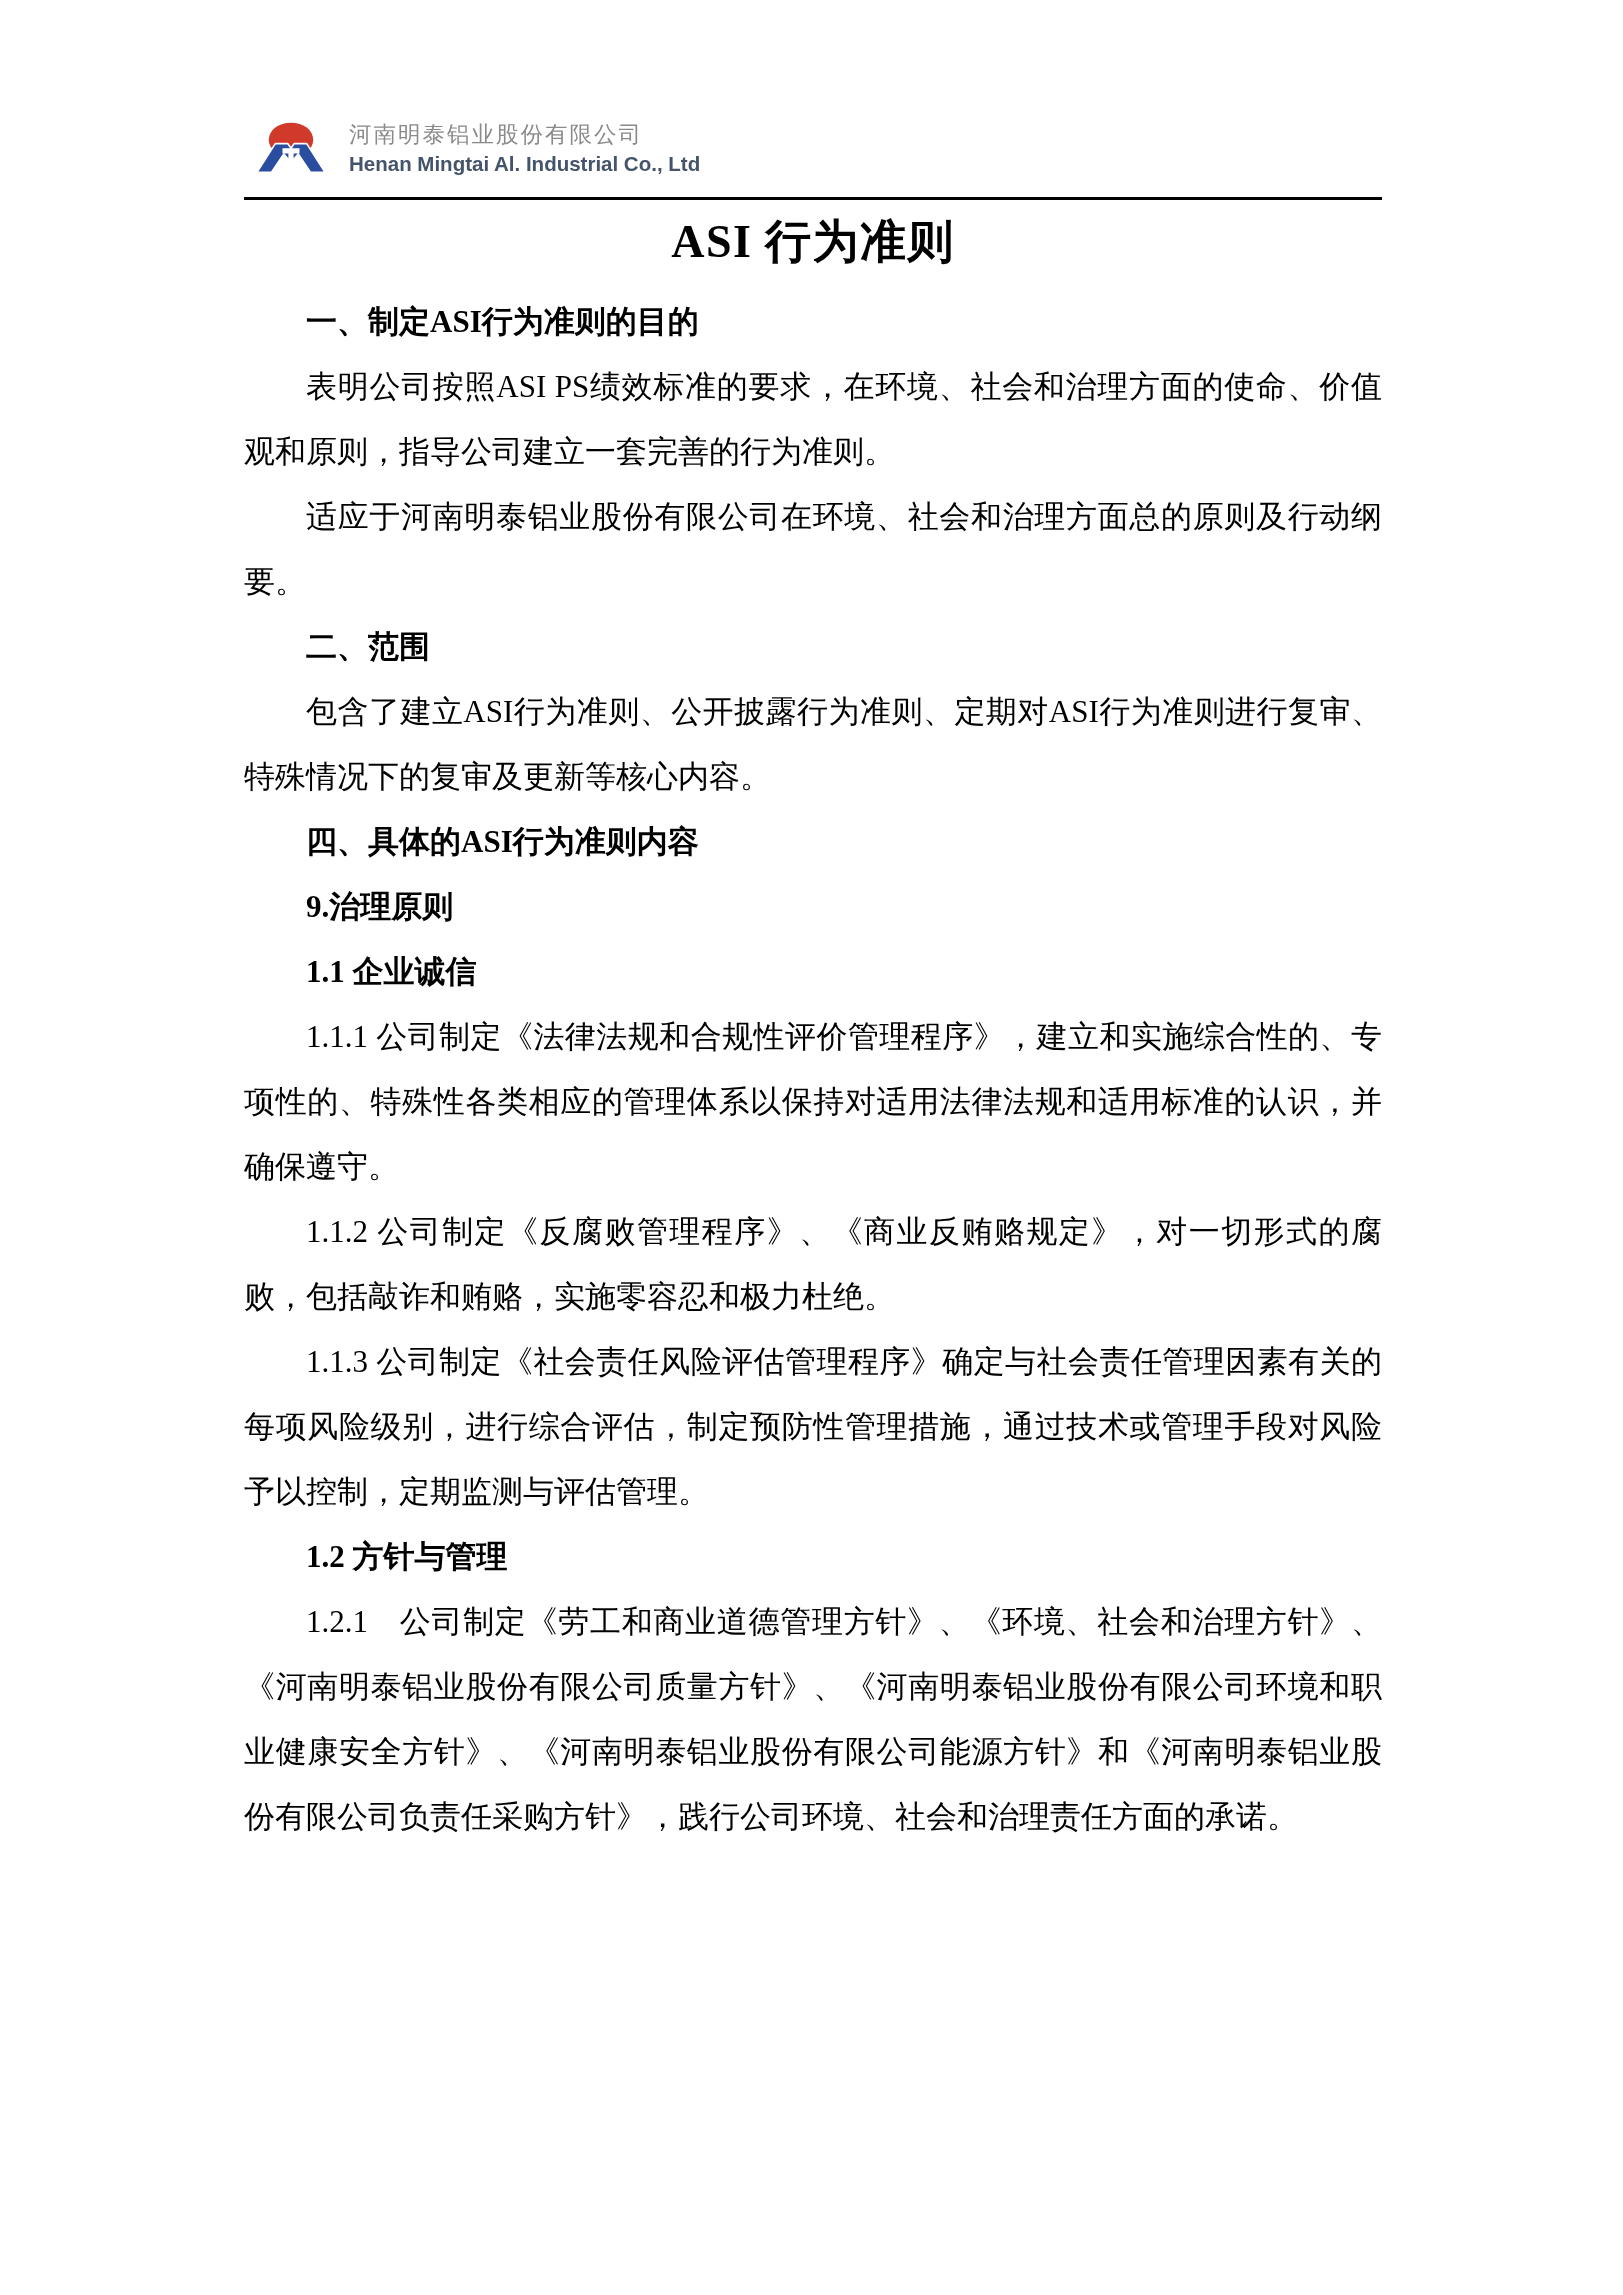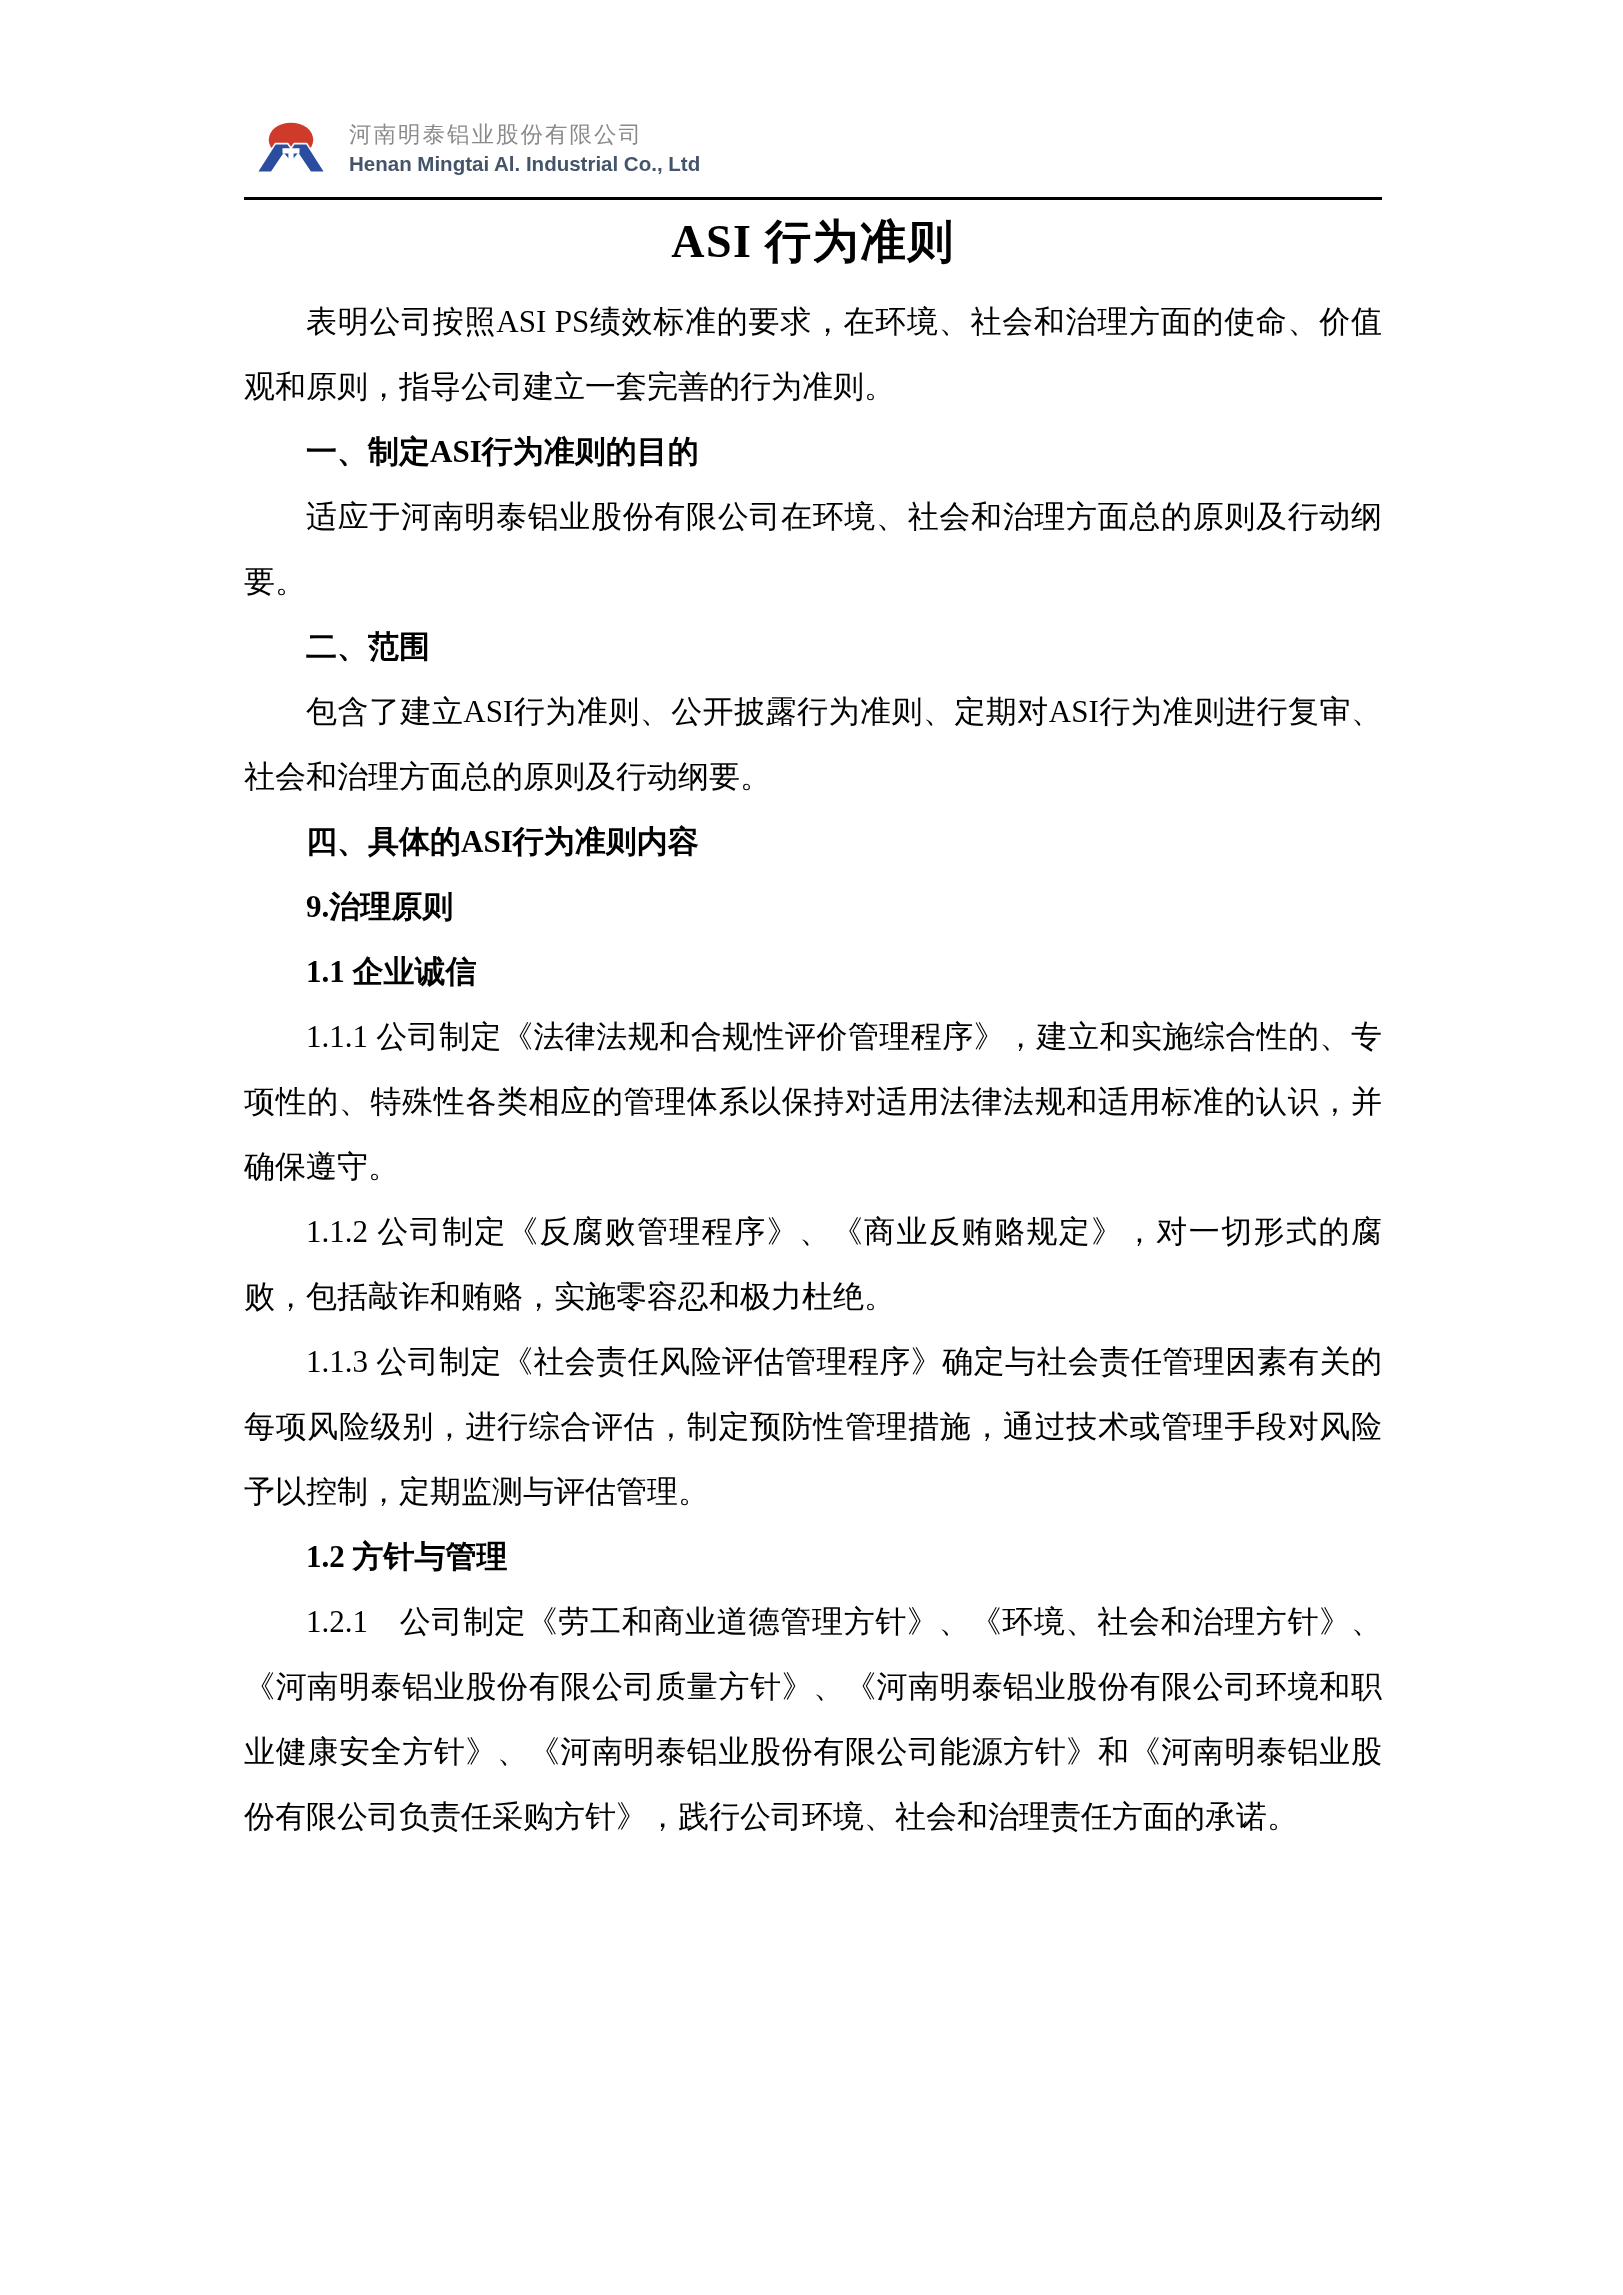--- a/index.html
+++ b/index.html
@@ -78,25 +78,25 @@
       <div class="company-zh" style="color: rgb(138, 138, 138);">河南明泰铝业股份有限公司</div>
       <div class="company-en" style="color: rgb(68, 84, 106);">Henan Mingtai Al. Industrial Co., Ltd</div>
     </div>
   </div>
 
   <div class="rule"></div>
 
   <div class="doc-title">ASI 行为准则</div>
 
   <div class="doc-body">
+      <div class="blk heading">一、制定ASI行为准则的目的</div>
       <div class="blk">表明公司按照ASI PS绩效标准的要求，在环境、社会和治理方面的使命、价值观和原则，指导公司建立一套完善的行为准则。</div>
-      <div class="blk heading">一、制定ASI行为准则的目的</div>
       <div class="blk">适应于河南明泰铝业股份有限公司在环境、社会和治理方面总的原则及行动纲要。</div>
       <div class="blk heading">二、范围</div>
-      <div class="blk">包含了建立ASI行为准则、公开披露行为准则、定期对ASI行为准则进行复审、社会和治理方面总的原则及行动纲要。</div>
+      <div class="blk">包含了建立ASI行为准则、公开披露行为准则、定期对ASI行为准则进行复审、特殊情况下的复审及更新等核心内容。</div>
       <div class="blk heading">四、具体的ASI行为准则内容</div>
       <div class="blk heading">9.治理原则</div>
       <div class="blk heading">1.1 企业诚信</div>
       <div class="blk">1.1.1 公司制定《法律法规和合规性评价管理程序》，建立和实施综合性的、专项性的、特殊性各类相应的管理体系以保持对适用法律法规和适用标准的认识，并确保遵守。</div>
       <div class="blk">1.1.2 公司制定《反腐败管理程序》、《商业反贿赂规定》，对一切形式的腐败，包括敲诈和贿赂，实施零容忍和极力杜绝。</div>
       <div class="blk">1.1.3 公司制定《社会责任风险评估管理程序》确定与社会责任管理因素有关的每项风险级别，进行综合评估，制定预防性管理措施，通过技术或管理手段对风险予以控制，定期监测与评估管理。</div>
       <div class="blk heading">1.2 方针与管理</div>
       <div class="blk">1.2.1  公司制定《劳工和商业道德管理方针》、《环境、社会和治理方针》、《河南明泰铝业股份有限公司质量方针》、《河南明泰铝业股份有限公司环境和职业健康安全方针》、《河南明泰铝业股份有限公司能源方针》和《河南明泰铝业股份有限公司负责任采购方针》，践行公司环境、社会和治理责任方面的承诺。</div>
     </div>
 

